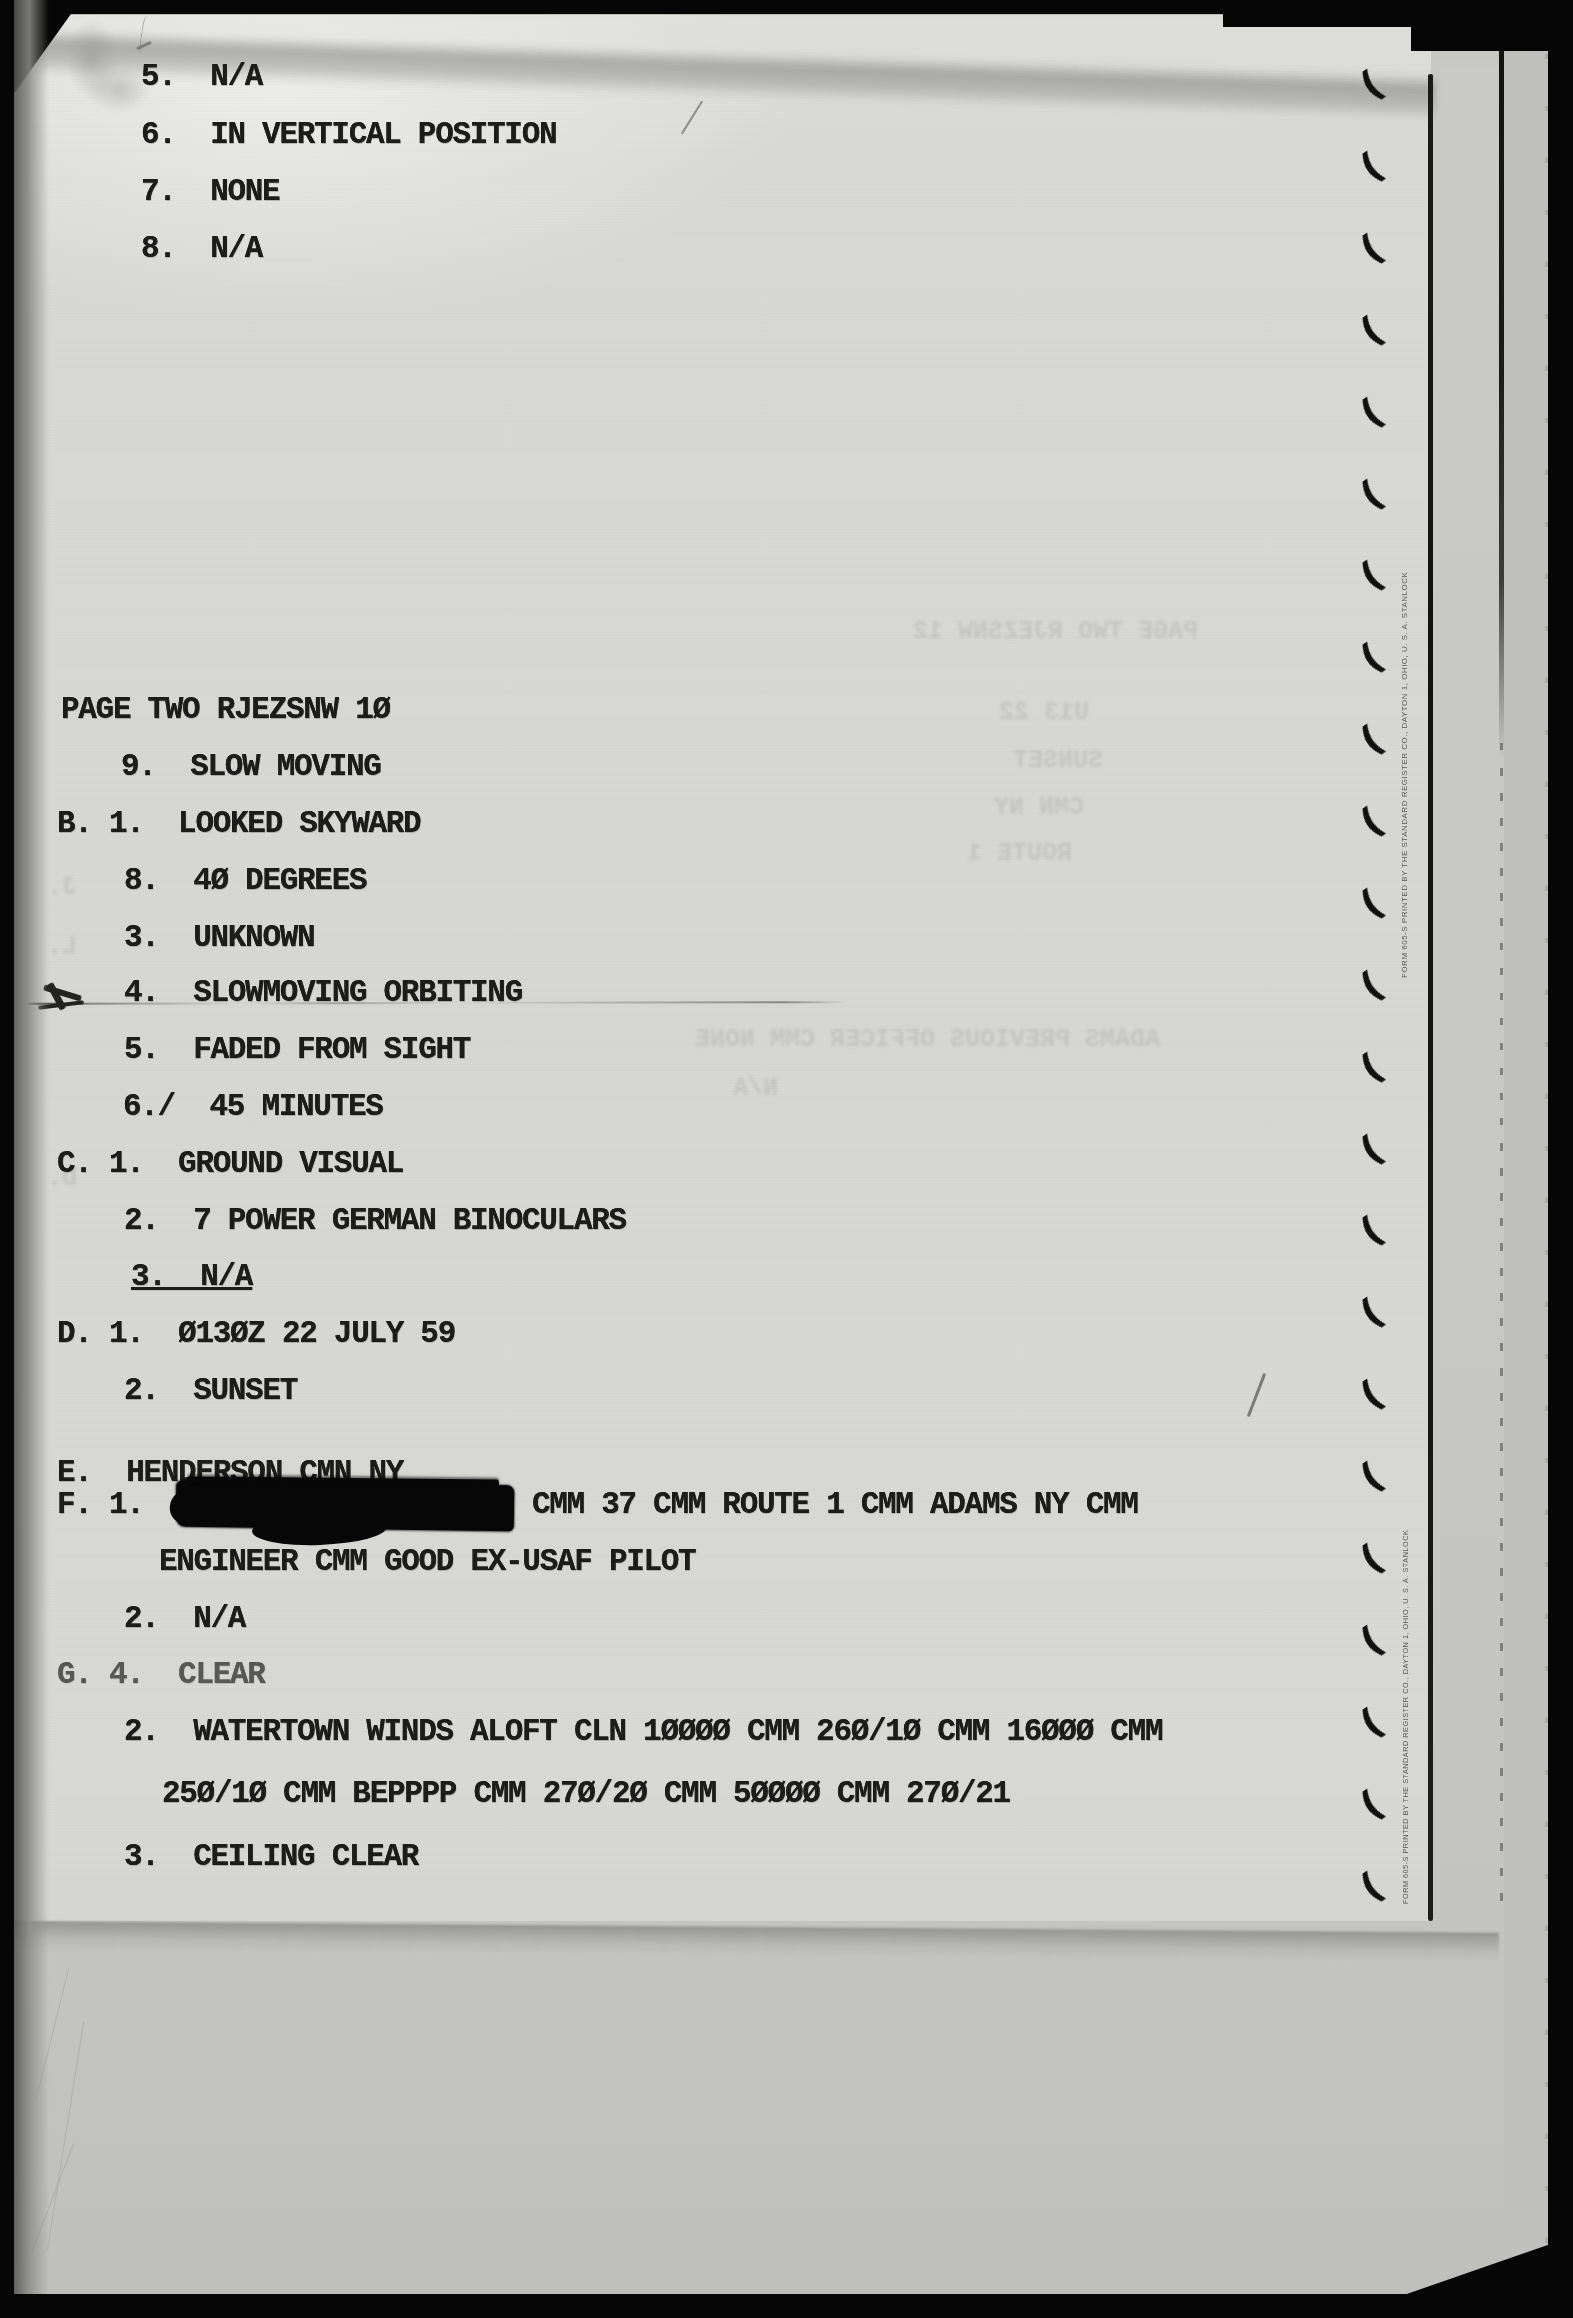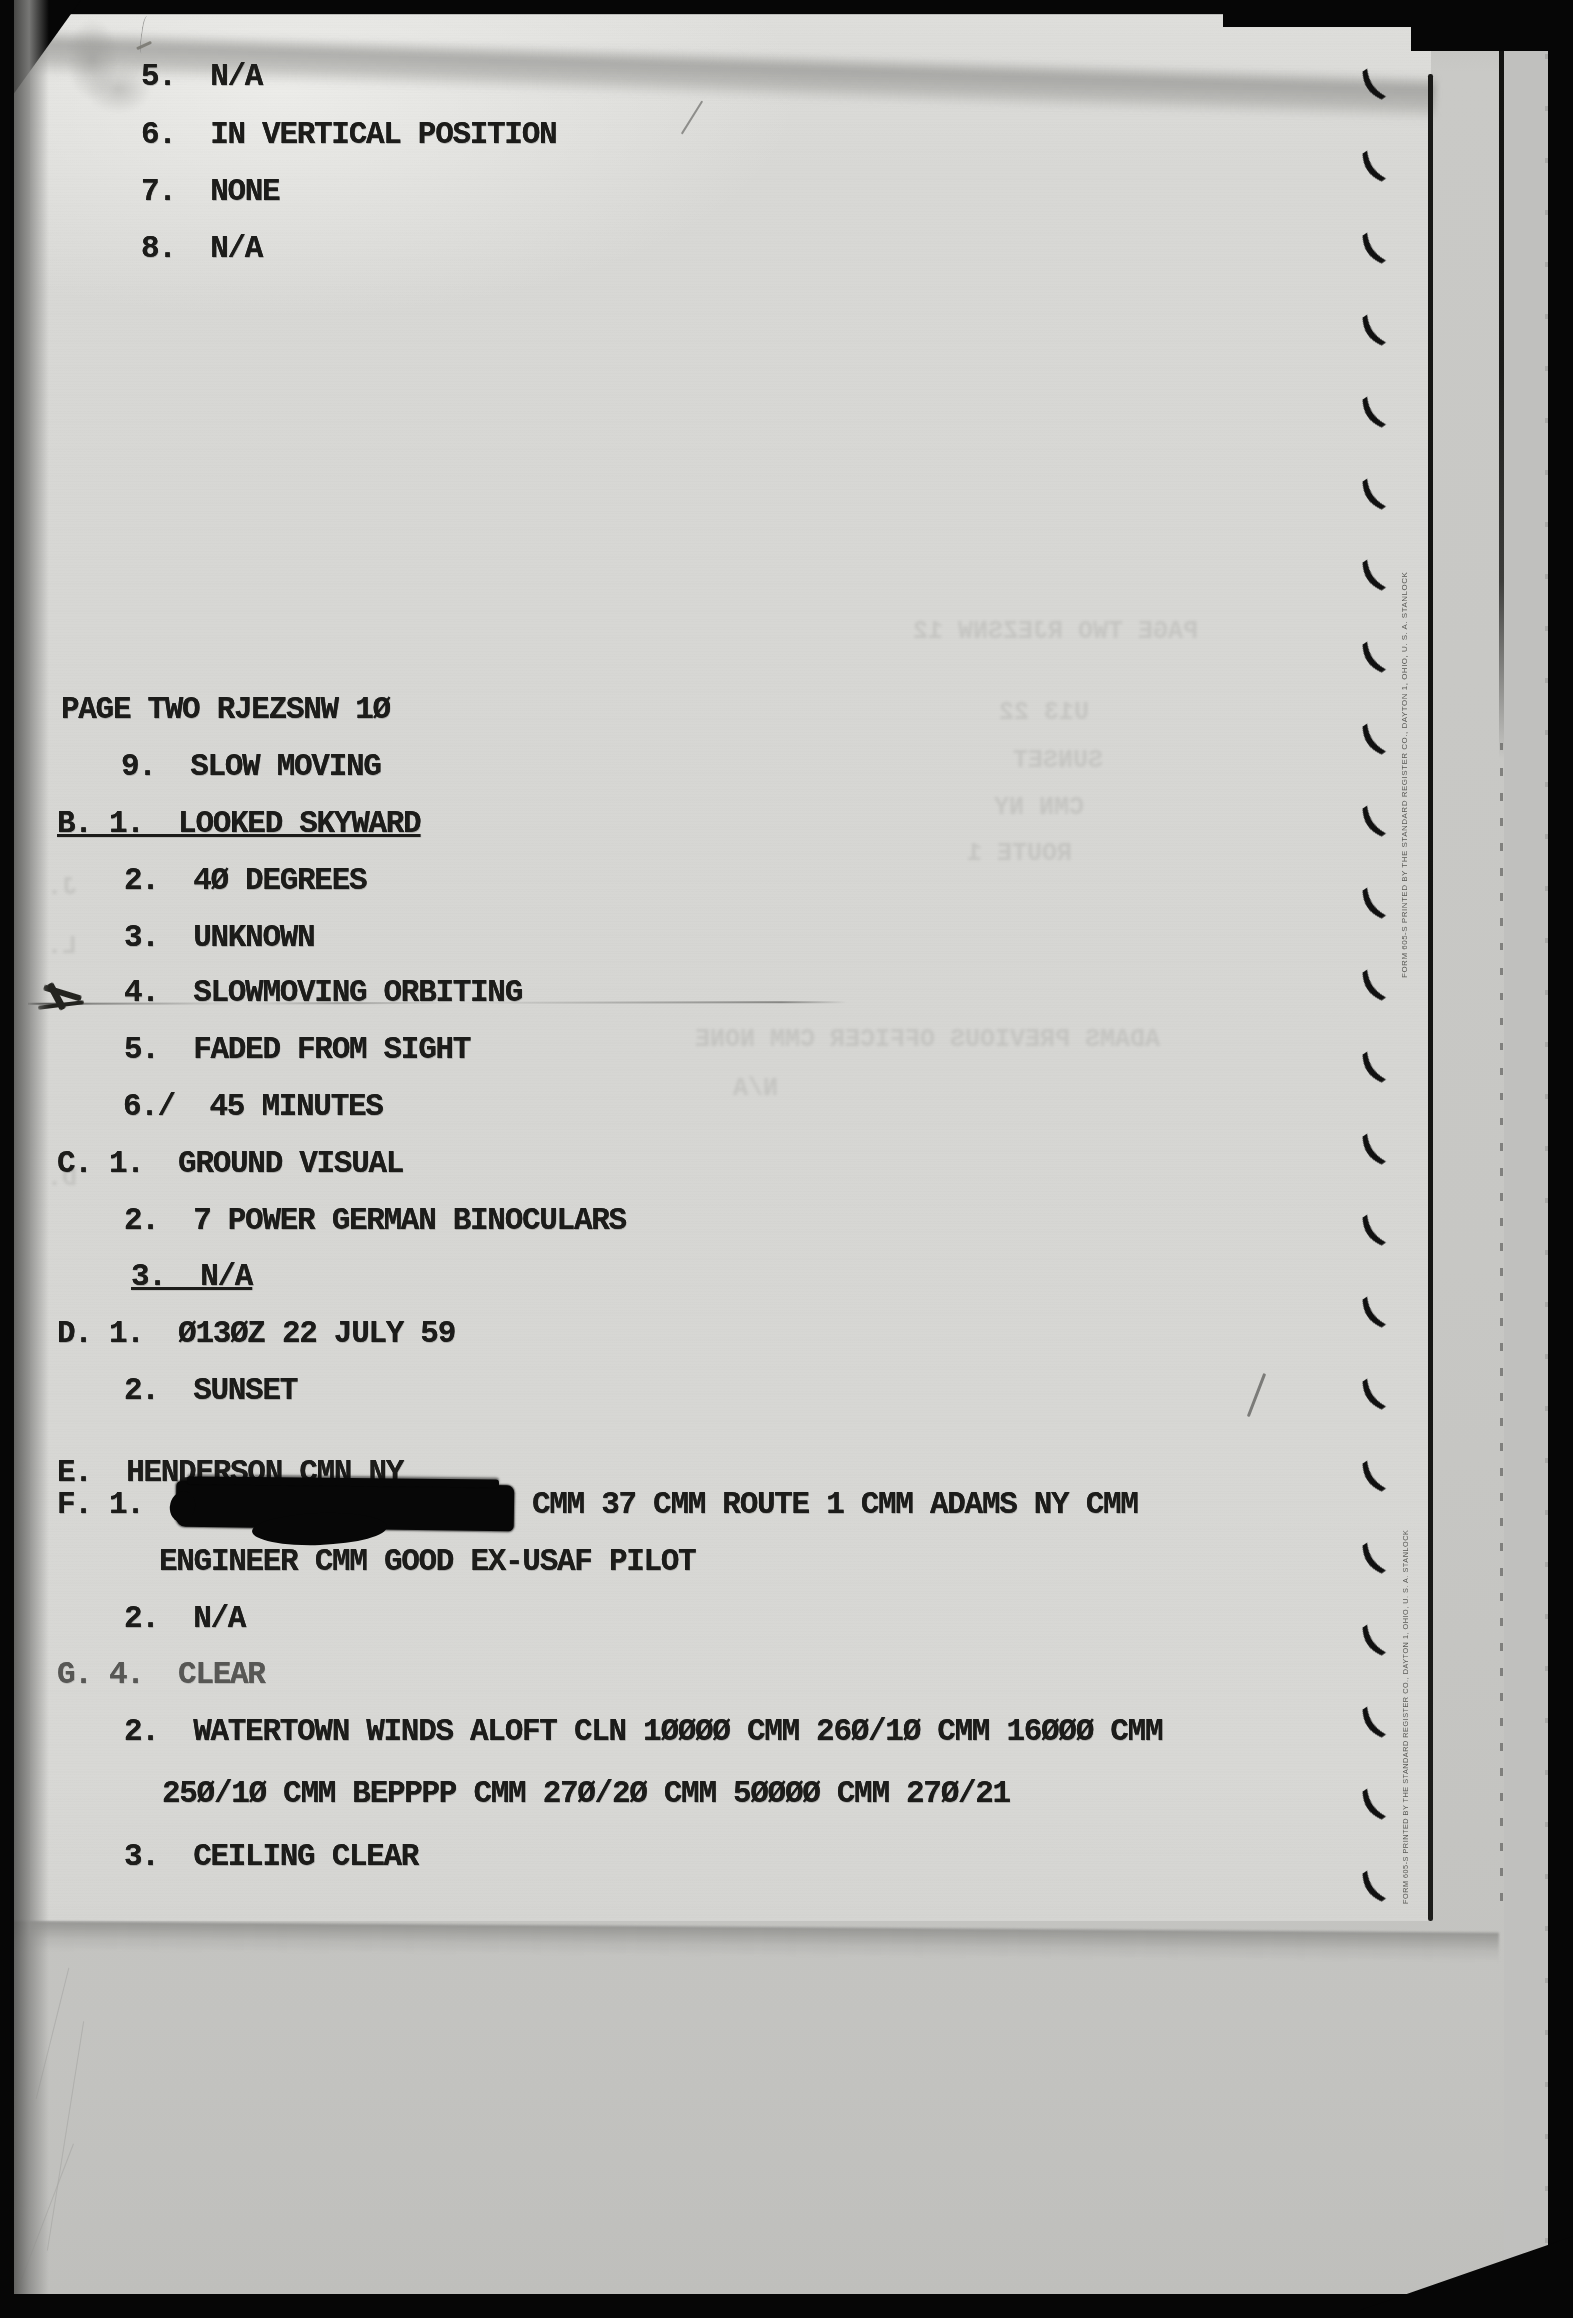--- a/index.html
+++ b/index.html
@@ -141,22 +141,22 @@
       <div class="ghost" style="left: 47px; top: 932px;">L.</div>
       <div class="ghost" style="left: 47px; top: 1164px;">D.</div>
     </div>
   <div id="typed-layer">
       <div class="typed-line" style="left: 141px; top: 61px;">5.  N/A</div>
       <div class="typed-line" style="left: 141px; top: 119px; font-family: Liberation Mono, monospace;">6.  IN VERTICAL POSITION</div>
       <div class="typed-line" style="left: 141px; top: 176px;">7.  NONE</div>
       <div class="typed-line" style="left: 141px; top: 233px;">8.  N/A</div>
       <div class="typed-line" style="left: 61px; top: 694px;">PAGE TWO RJEZSNW 1Ø</div>
       <div class="typed-line" style="left: 121px; top: 751px;">9.  SLOW MOVING</div>
-      <div class="typed-line" style="left: 57px; top: 808px; text-decoration: underline;">B. 1.  LOOKED SKYWARD</div>
-      <div class="typed-line" style="left: 124px; top: 865px;">2.  4Ø DEGREES</div>
+      <div class="typed-line" style="left: 57px; top: 808px;">B. 1.  LOOKED SKYWARD</div>
+      <div class="typed-line" style="left: 124px; top: 865px;">8.  4Ø DEGREES</div>
       <div class="typed-line" style="left: 124px; top: 922px;">3.  UNKNOWN</div>
       <div class="typed-line" style="left: 124px; top: 977px;">4.  SLOWMOVING ORBITING</div>
       <div class="typed-line" style="left: 124px; top: 1034px;">5.  FADED FROM SIGHT</div>
       <div class="typed-line" style="left: 123px; top: 1091px;">6./  45 MINUTES</div>
       <div class="typed-line" style="left: 57px; top: 1148px;">C. 1.  GROUND VISUAL</div>
       <div class="typed-line" style="left: 124px; top: 1205px;">2.  7 POWER GERMAN BINOCULARS</div>
       <div class="typed-line" style="left: 131px; top: 1261px; text-decoration: underline;">3.  N/A</div>
       <div class="typed-line" style="left: 57px; top: 1318px;">D. 1.  Ø13ØZ 22 JULY 59</div>
       <div class="typed-line" style="left: 124px; top: 1375px;">2.  SUNSET</div>
       <div class="typed-line" style="left: 57px; top: 1432px; margin-top: 25px;">E.  HENDERSON CMN NY</div>

